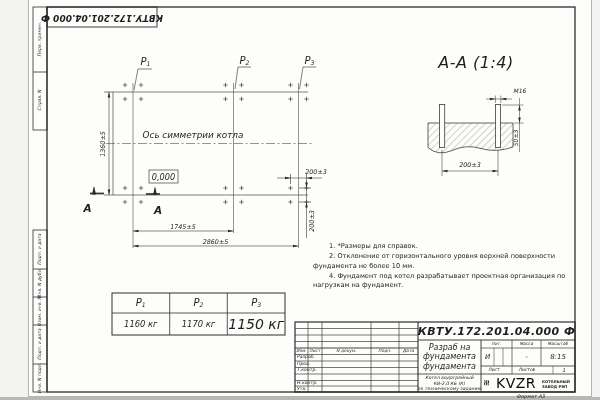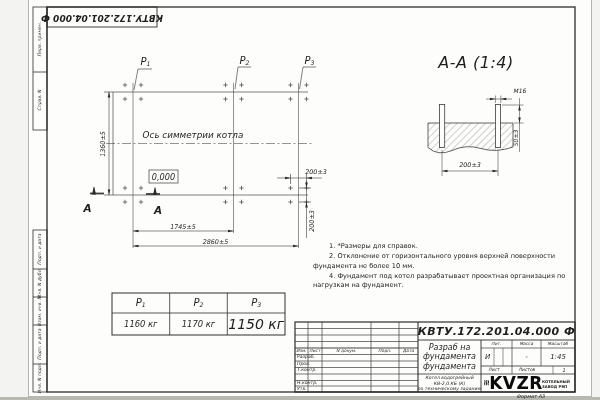--- a/index.html
+++ b/index.html
@@ -240,24 +240,24 @@
   <span class="lbl ctr" style="left:449.5px;top:366.5px;font-size:8px">фундамента</span>
   <span class="lbl ctr" style="left:449.5px;top:378px;font-size:4.6px">Котел водогрейный</span>
   <span class="lbl ctr" style="left:449.5px;top:383.5px;font-size:4.6px">КВ-2,0 КБ (К)</span>
   <span class="lbl ctr" style="left:449.5px;top:389px;font-size:4.6px">по техническому заданию</span>
 
   <span class="lbl ctr" style="left:496.5px;top:344px;font-size:4.3px">Лит.</span>
   <span class="lbl ctr" style="left:526.5px;top:344px;font-size:4.3px">Масса</span>
   <span class="lbl ctr" style="left:558px;top:344px;font-size:4.3px">Масштаб</span>
   <span class="lbl ctr" style="left:487.5px;top:357px;font-size:7px">И</span>
   <span class="lbl ctr" style="left:526.5px;top:357px;font-size:7px">-</span>
-  <span class="lbl ctr" style="left:558px;top:357px;font-size:7px">1:45</span>
+  <span class="lbl ctr" style="left:558px;top:357px;font-size:7px">8:15</span>
   <span class="lbl ctr" style="left:494px;top:370px;font-size:4.4px">Лист</span>
   <span class="lbl ctr" style="left:527px;top:370px;font-size:4.4px">Листов</span>
   <span class="lbl ctr" style="left:564px;top:370px;font-size:5px">1</span>
 
   <span class="lbl ctr90 up" style="left:487px;top:383px;font-size:8px;font-weight:700;color:#111">≋</span>
-  <span class="lbl ctr up" style="left:516px;top:383px;font-size:17px;font-weight:700;letter-spacing:0.5px;color:#0a0a0a">KVZR</span>
+  <span class="lbl ctr up" style="left:516px;top:383px;font-size:14px;font-weight:400;letter-spacing:0.5px;color:#0a0a0a">KVZR</span>
   <span class="lbl up" style="left:542px;top:379.5px;font-size:3.8px;font-weight:600;color:#222">КОТЕЛЬНЫЙ</span>
   <span class="lbl up" style="left:542px;top:384.5px;font-size:3.8px;font-weight:600;color:#222">ЗАВОД РЭП</span>
 
   <span class="lbl ctr" style="left:531px;top:395.5px;font-size:5px">Формат А3</span>
 </div>
 
 </body></html>

